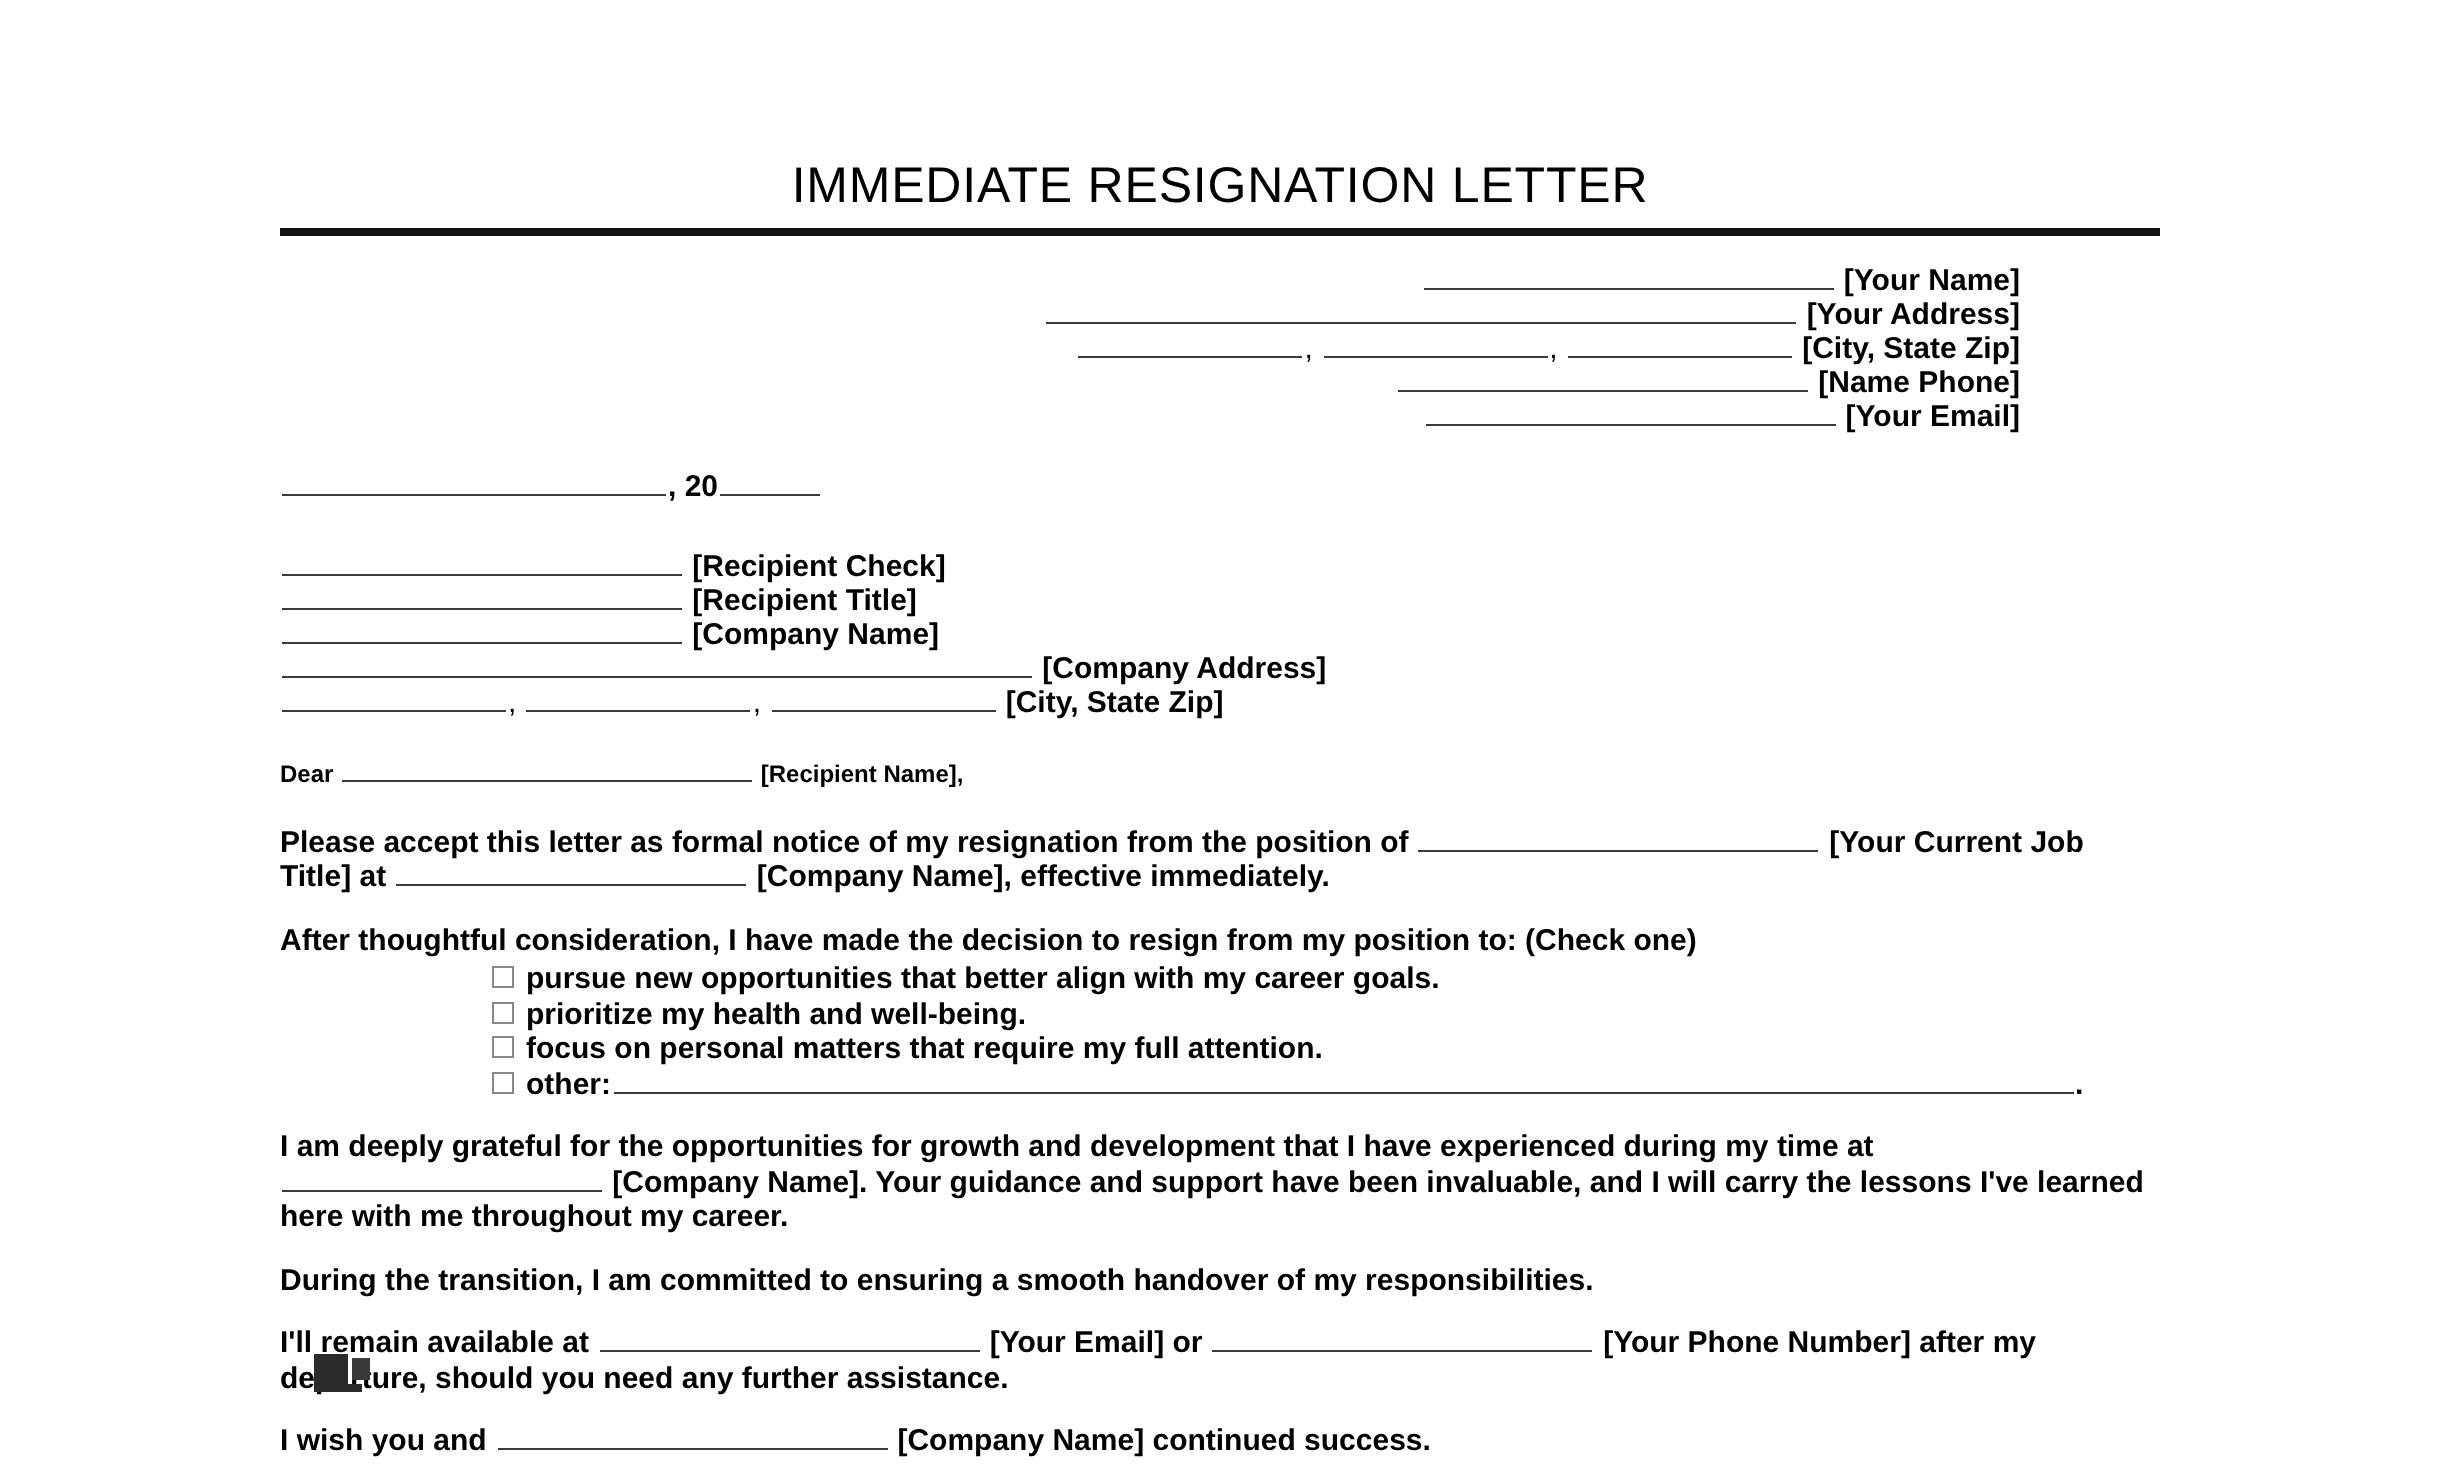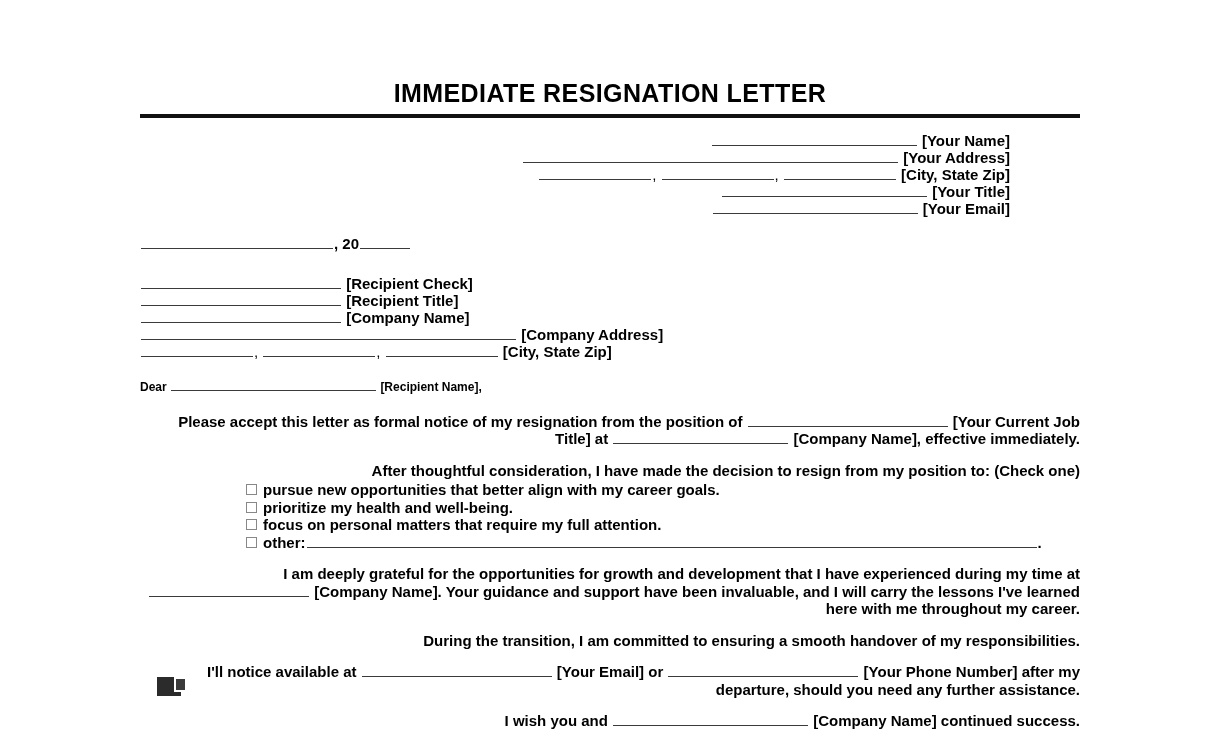--- a/index.html
+++ b/index.html
@@ -24,21 +24,21 @@
     position: absolute;
     left: 140px;
     top: 80px;
     width: 940px;
   }
 
   
   .doc-title {
     text-align: center;
     font-size: 25px;
-    font-weight: bold;
+    font-weight: normal;
     letter-spacing: 0.4px;
     line-height: 1.1;
     margin: 0 0 6px 0;
     color: #000;
   }
   .title-rule {
     height: 4px;
     background: #111111;
     width: 940px;
     margin: 0 0 14px 0;
@@ -118,21 +118,21 @@
     margin: 0 0 17px 0;
     font-weight: bold;
   }
 
   
   .para {
     font-size: 15px;
     line-height: 17.5px;
     margin: 0 0 14px 0;
     font-weight: bold;
-    text-align: right;
+    text-align: left;
   }
   .para.tight { margin-bottom: 2px; }
 
   
   .check-list {
     margin: 0 0 14px 0;
     padding: 0 0 0 78px;
     list-style: none;
     font-size: 15px;
     line-height: 17.5px;
@@ -185,21 +185,21 @@
 
       <div class="sender-line">
         <span class="blank b-city"></span><span>,</span>
         <span class="blank b-state"></span><span>,</span>
         <span class="blank b-zip"></span>
         <span class="lbl">[City, State Zip]</span>
       </div>
 
       <div class="sender-line">
         <span class="blank b-phone"></span>
-        <span class="lbl">[Your Title]</span>
+        <span class="lbl">[Name Phone]</span>
       </div>
 
       <div class="sender-line">
         <span class="blank b-email"></span>
         <span class="lbl">[Your Email]</span>
       </div>
 
     </div>
 
     <div class="date-line">
@@ -275,21 +275,21 @@
       <span>I am deeply grateful for the opportunities for growth and development that I have experienced during my time at</span>
       <span class="blank b-company2"></span>
       <span>[Company Name]. Your guidance and support have been invaluable, and I will carry the lessons I've learned here with me throughout my career.</span>
     </p>
 
     <p class="para">
       <span>During the transition, I am committed to ensuring a smooth handover of my responsibilities.</span>
     </p>
 
     <p class="para">
-      <span>I'll notice available at</span>
+      <span>I'll remain available at</span>
       <span class="blank b-yemail"></span>
       <span>[Your Email] or</span>
       <span class="blank b-yphone"></span>
       <span>[Your Phone Number] after my departure, should you need any further assistance.</span>
     </p>
 
     <p class="para">
       <span>I wish you and</span>
       <span class="blank b-company3"></span>
       <span>[Company Name] continued success.</span>

